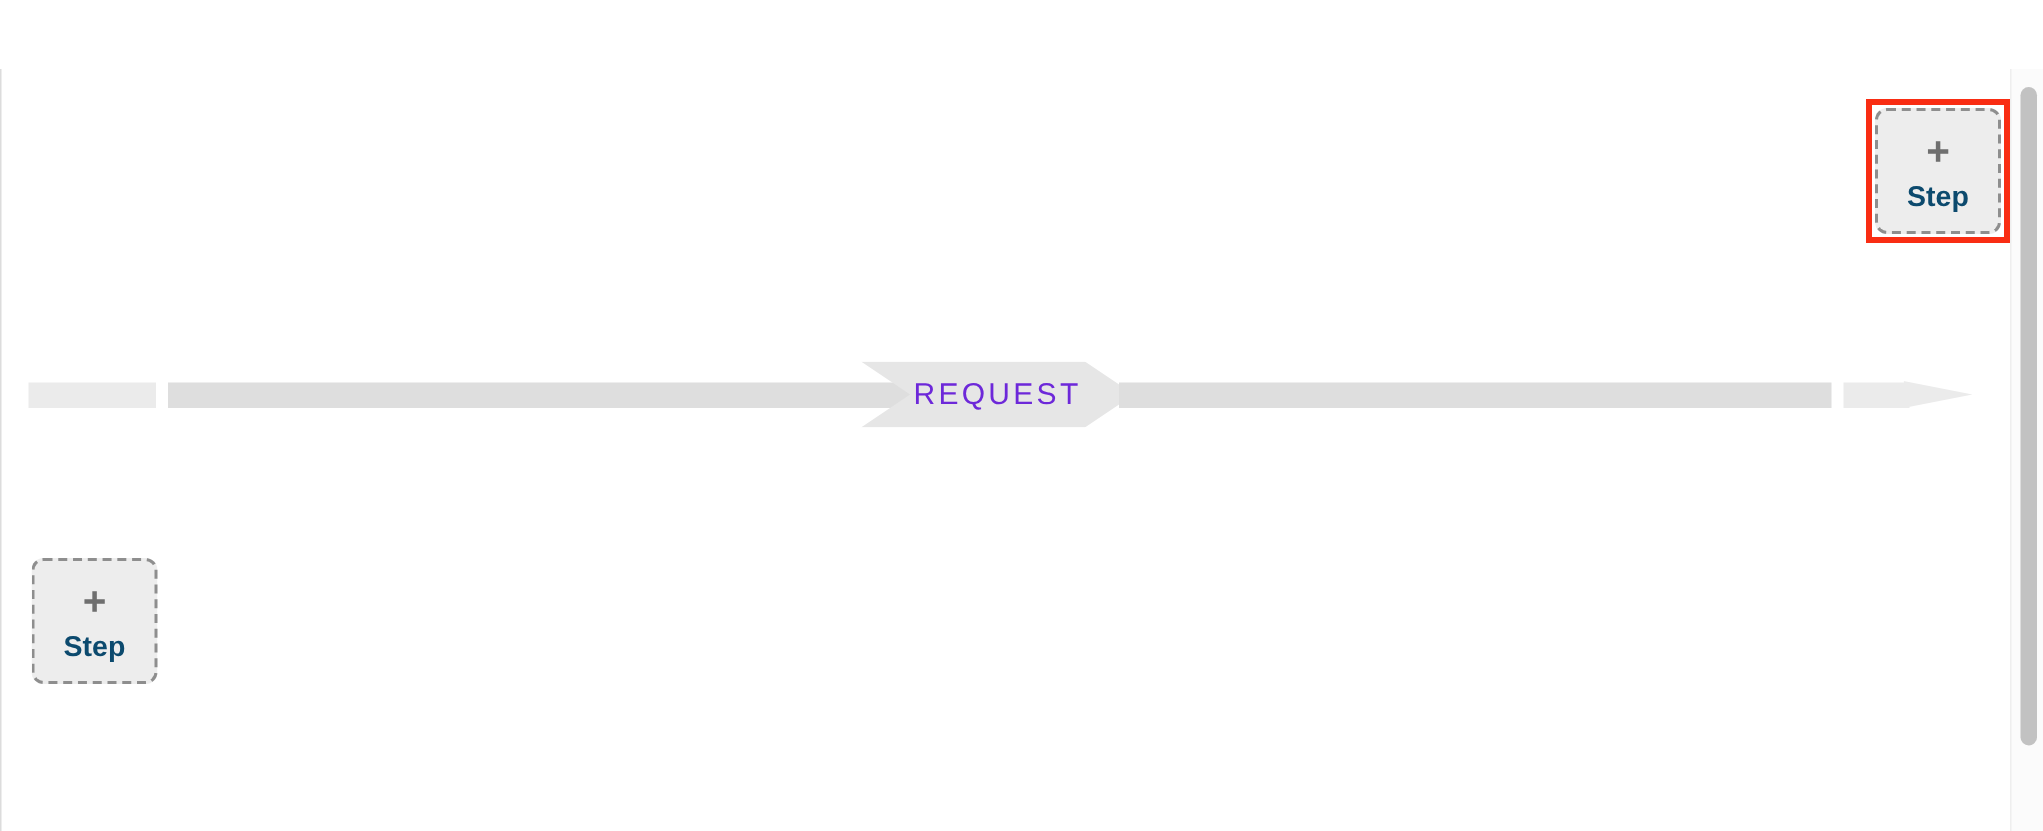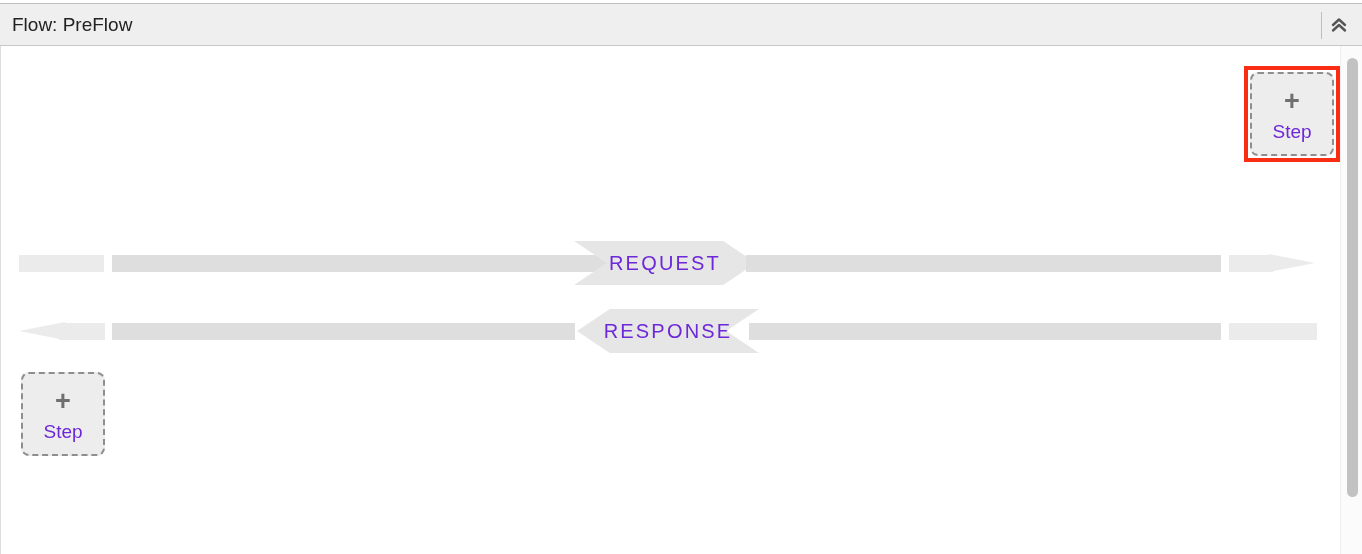--- a/index.html
+++ b/index.html
@@ -153,22 +153,23 @@
   }
   .step-plus {
     font-size: 27px;
     font-weight: bold;
     color: #6f6f6f;
     line-height: 1;
     margin-bottom: 7px;
   }
   .step-label {
     font-size: 19px;
-    color: #6d28d9;
-    line-height: 1;
+    color: #0c4a6e;
+    line-height: 1;
+    font-weight: bold;
   }
 
   .step-top-right { right: 28px; top: 26px; }
   .step-bottom-left { left: 20px; top: 326px; }
 
   
   .highlight-box {
     position: absolute;
     right: 22px;
     top: 20px;
@@ -199,56 +200,34 @@
     height: 439px;
     background: #c2c2c2;
     border-radius: 6px;
   }
 </style>
 </head>
 <body>
 
 <div class="panel">
 
-  <div class="panel-header">
-    <div class="panel-title">Flow: PreFlow</div>
-    <div class="header-divider"></div>
-    <div class="collapse-btn">
-      <span>
-        <svg width="20" height="20" viewBox="0 0 20 20">
-          <path d="M4 10 L10 4.5 L16 10" fill="none" stroke="#555555" stroke-width="2.4" stroke-linecap="round" stroke-linejoin="round"></path>
-          <path d="M4 15.5 L10 10 L16 15.5" fill="none" stroke="#555555" stroke-width="2.4" stroke-linecap="round" stroke-linejoin="round"></path>
-        </svg>
-      </span>
-    </div>
-  </div>
 
   <div class="canvas">
 
     <div class="flow-row request">
       <div class="seg light" style="left:18px; width:85px;"></div>
       <div class="seg dark" style="left:111px; width:520px;"></div>
       <div class="banner right" style="left:573px; width:182px;">
         <span class="banner-label">REQUEST</span>
       </div>
       <div class="seg dark" style="left:745px; width:475px;"></div>
       <div class="seg light" style="left:1228px; width:44px;"></div>
       <div class="arrowhead right" style="left:1268px;"></div>
     </div>
 
-    <div class="flow-row response">
-      <div class="arrowhead left" style="left:18px;"></div>
-      <div class="seg light" style="left:58px; width:46px;"></div>
-      <div class="seg dark" style="left:111px; width:463px;"></div>
-      <div class="banner left" style="left:576px; width:182px;">
-        <span class="banner-label">RESPONSE</span>
-      </div>
-      <div class="seg dark" style="left:748px; width:472px;"></div>
-      <div class="seg light" style="left:1228px; width:88px;"></div>
-    </div>
 
     <div class="step-btn step-top-right">
       <span class="step-plus">+</span>
       <span class="step-label">Step</span>
     </div>
     <div class="highlight-box"></div>
 
     <div class="step-btn step-bottom-left">
       <span class="step-plus">+</span>
       <span class="step-label">Step</span>

